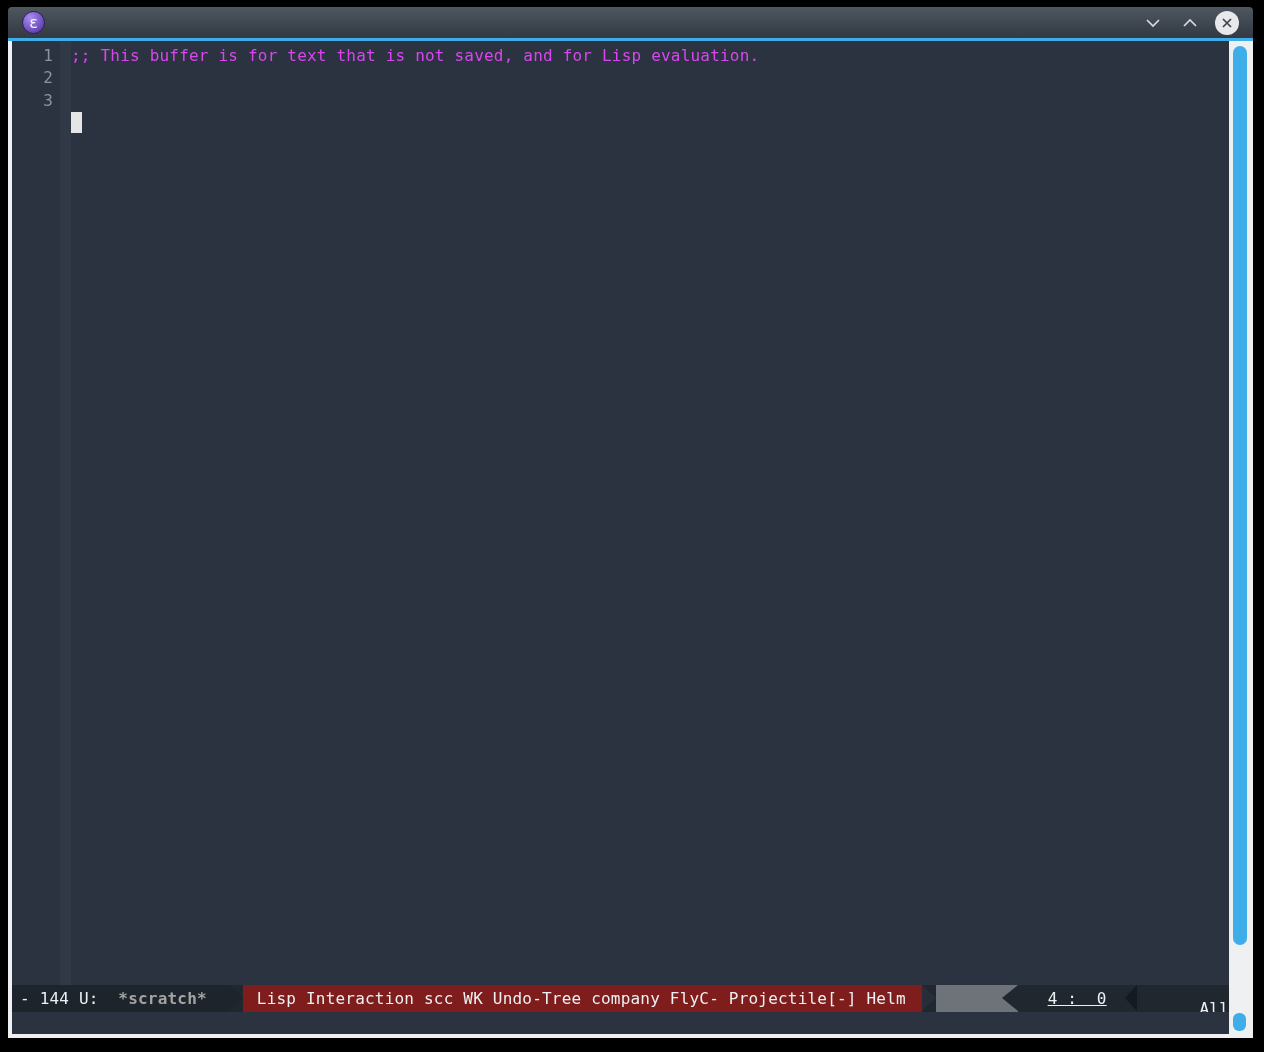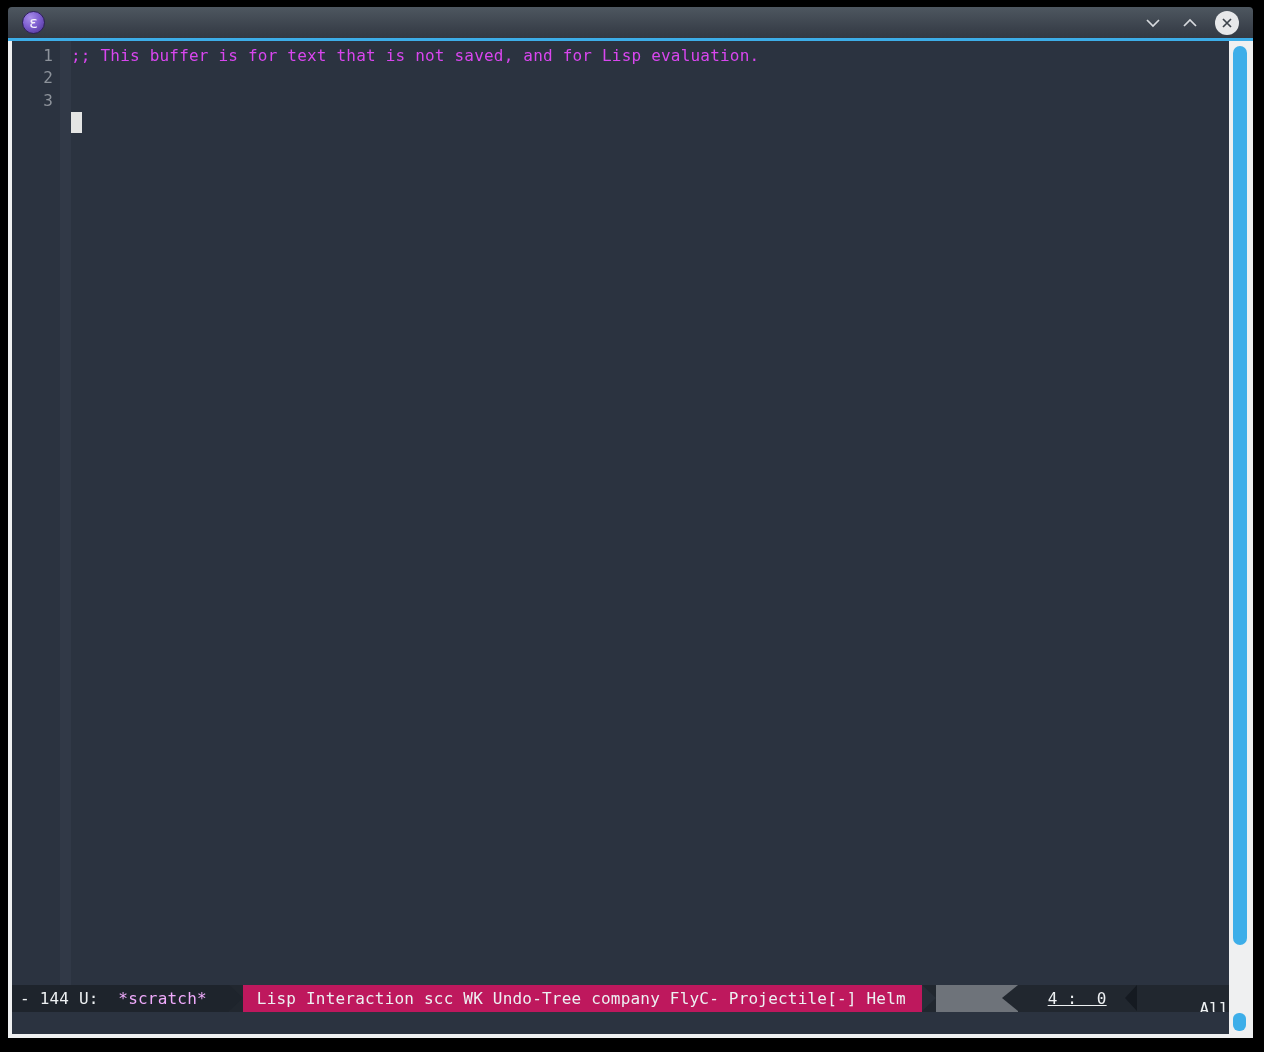--- a/index.html
+++ b/index.html
@@ -39,21 +39,21 @@
   .cursor-block { display:inline-block; width:11px; height:21px; background:#e4e5e4;
                   vertical-align:text-bottom; }
 
   
   .modeline { height:27px; display:flex; align-items:stretch; background:#21272f;
               color:#edf0f2; font-size:16px; letter-spacing:0.2px; white-space:pre; }
   .modeline .seg { display:flex; align-items:center;justify-content:flex-end; }
   .seg1 { background:#1e242c; padding:0 22px 0 8px; }
   .arrow1 { width:0; height:0; border-left:14px solid #1e242c;
             border-top:13.5px solid transparent; border-bottom:13.5px solid transparent; }
-  .seg2 { background:#be185d; padding:0 6px 0 14px; }
+  .seg2 { background:#7f1d1d; padding:0 6px 0 14px; }
   .arrow2 { width:0; height:0; border-left:14px solid #272e38;
             border-top:13.5px solid transparent; border-bottom:13.5px solid transparent; }
   .seg3 { width:82px; background:#6e737a; position:relative; }
   .seg3::after { content:""; position:absolute; right:0; top:0; width:0; height:0;
                  border-right:16px solid #21272f;
                  border-top:13.5px solid transparent; border-bottom:13.5px solid transparent; }
   .seg4 { background:#21272f; padding:0 18px 0 30px;text-decoration:underline; }
   .wedge { width:0; height:0; border-right:12px solid #151a21;
            border-top:13.5px solid transparent; border-bottom:13.5px solid transparent; }
   .seg5 { background:#21272f; padding:0 0 0 22px; flex:1;margin-top:20px; }
@@ -62,21 +62,21 @@
 
   
   .scrollcol { width:24px; background:#eff0f1; position:relative; }
   .sthumb { position:absolute; left:4px; top:5px; width:14px; height:899px;
             background:#3daee9; border-radius:7px; }
   .mthumb { position:absolute; left:4px; top:972px; width:13px; height:18px;
             background:#3daee9; border-radius:6px; }
 
   .bottom-border { position:absolute; left:8px; top:1034px; width:1245px; height:4px; background:#eff0f1; }
 
-  b { font-weight:normal; color:#f0abfc; }
+  b { font-weight:bold; color:#a3a3a3; }
   svg { display:block; }
 </style>
 </head>
 <body>
 
 <div class="stage">
 
   <div class="titlebar">
     <div class="appicon">ε</div>
     <div class="controls">

